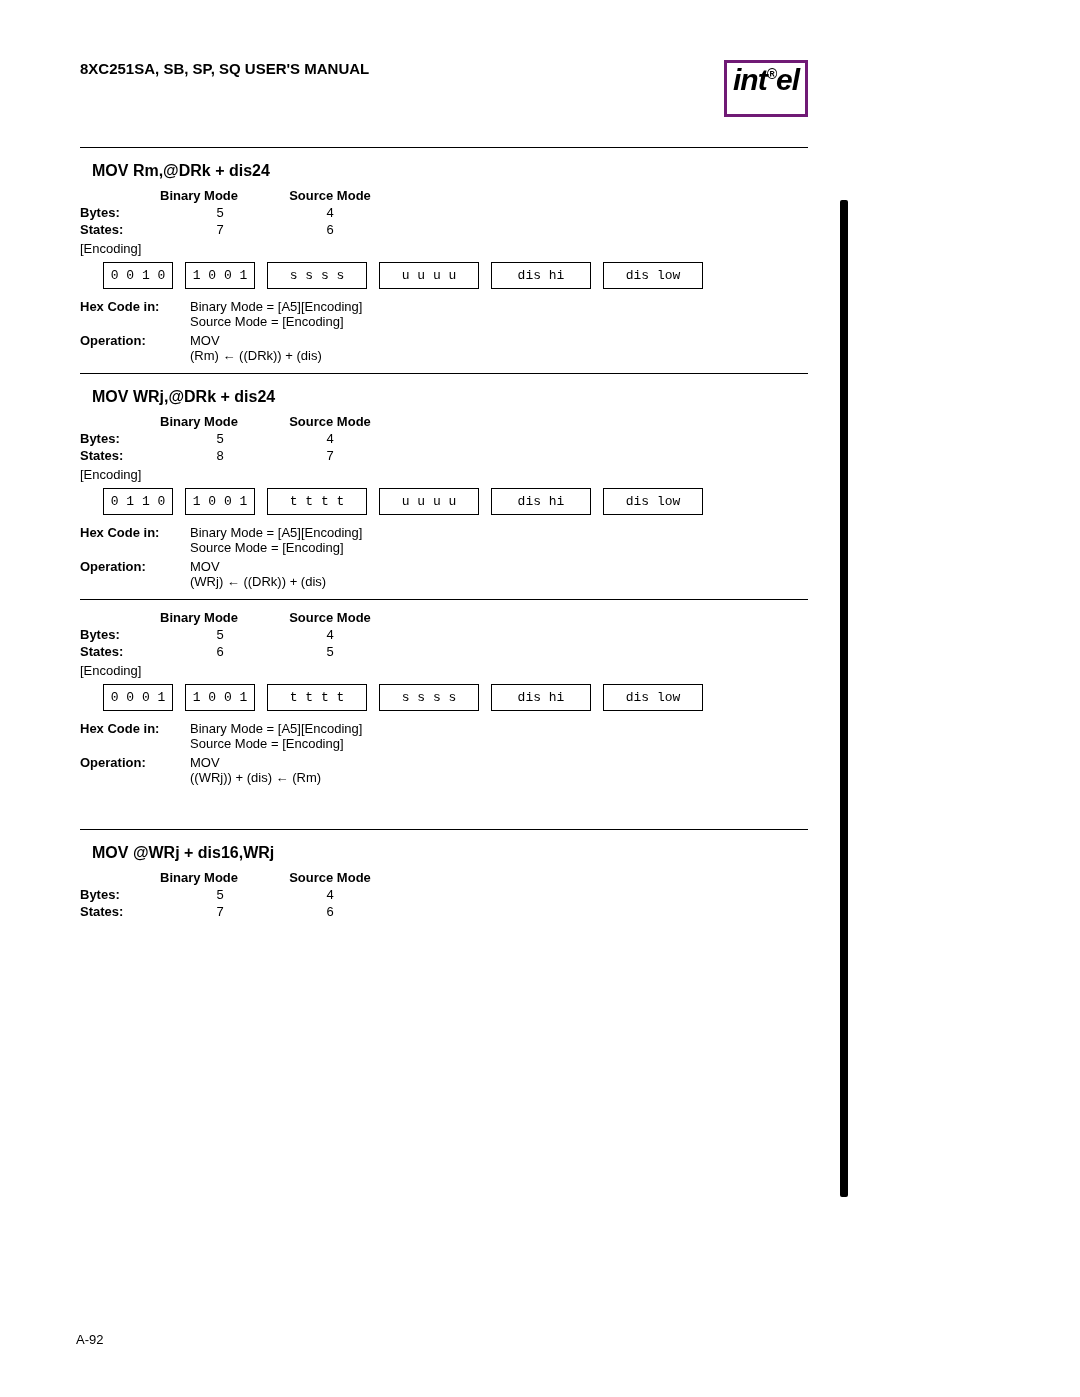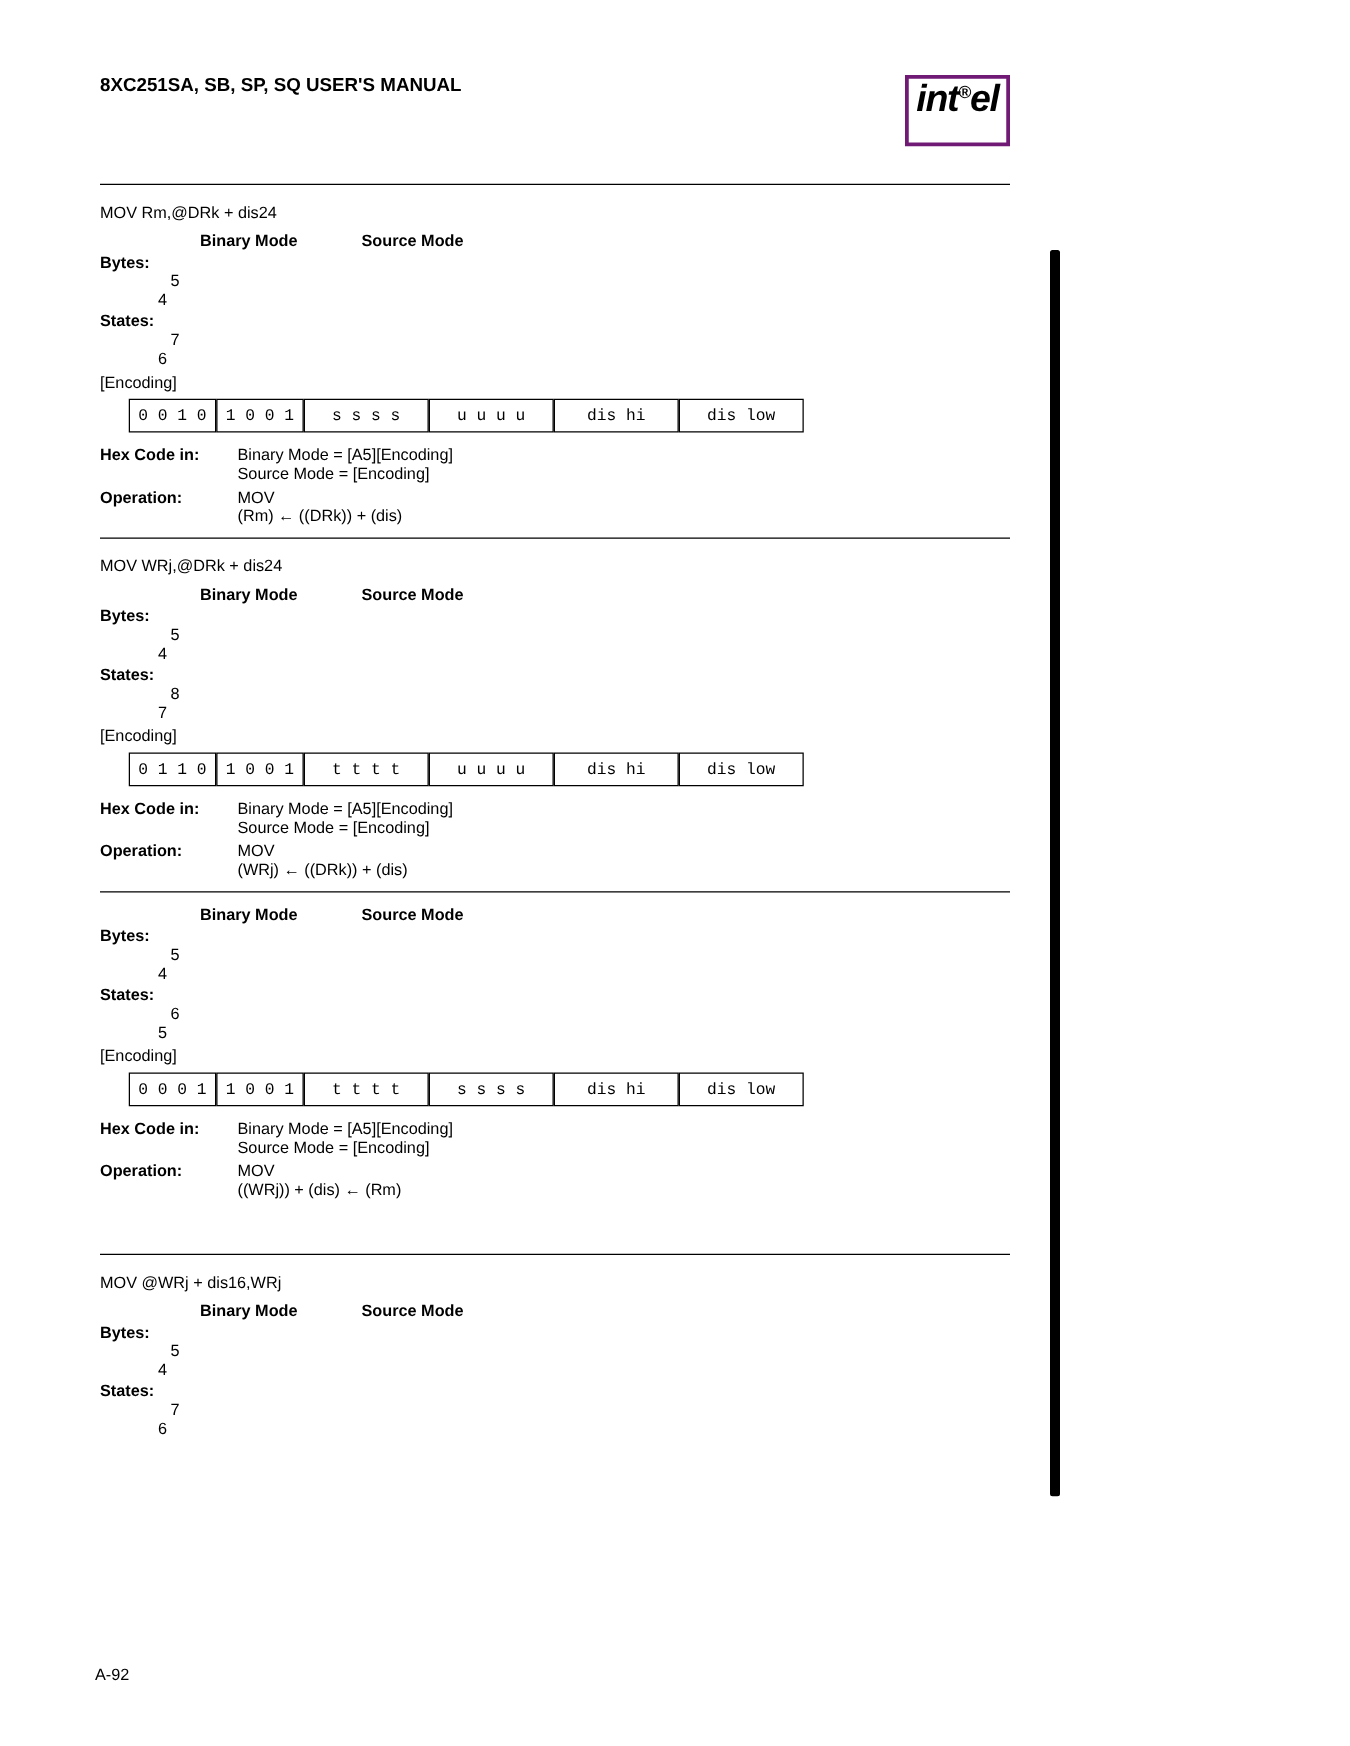--- a/index.html
+++ b/index.html
@@ -52,36 +52,36 @@
     hr {
       border: none;
       border-top: 1.5px solid #000;
       margin: 10px 0;
     }
     
     .section {
       margin-bottom: 0;
     }
     .section-title {
-      font-size: 13px;
-      font-weight: normal;
-      margin: 14px 0 8px 0;
+      font-size: 16px;
+      font-weight: bold;
+      margin: 14px 0 8px 12px;
     }
     
     .encoding-label {
       font-weight: normal;
       font-size: 13px;
       margin: 4px 0 6px 0;
     }
     
     .encoding-row {
       display: flex;
       align-items: flex-end;
       margin: 6px 0 10px 0;
-      gap: 0;
+      gap: 12px;
       padding-left: 23px;
     }
     .enc-box {
       border: 1px solid #000;
       padding: 5px 0;
       text-align: center;
       font-size: 13px;
       font-family: 'Courier New', Courier, monospace;
       min-width: 70px;
     }
@@ -133,21 +133,20 @@
     }
     .modes-header .sm {
       font-weight: bold;
       width: 100px;
       text-align: center;
       font-size: 13px;
     }
     .data-line {
       display: flex;
       margin-bottom: 2px;
-      flex-direction: column;
     }
     .data-line .dl-label {
       font-weight: bold;
       width: 80px;
       font-size: 13px;
     }
     .data-line .dl-bm {
       width: 120px;
       text-align: center;
       font-size: 13px;

